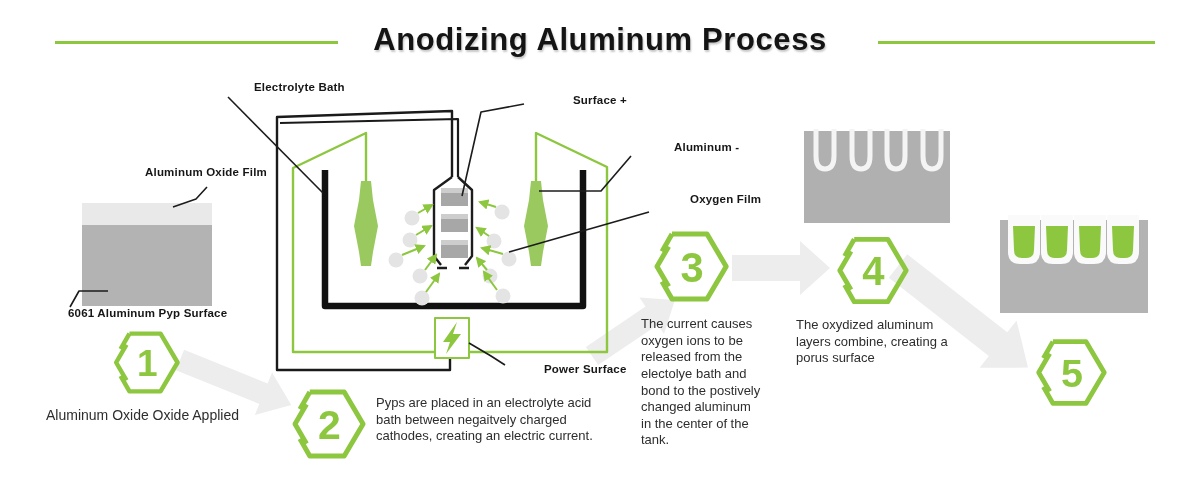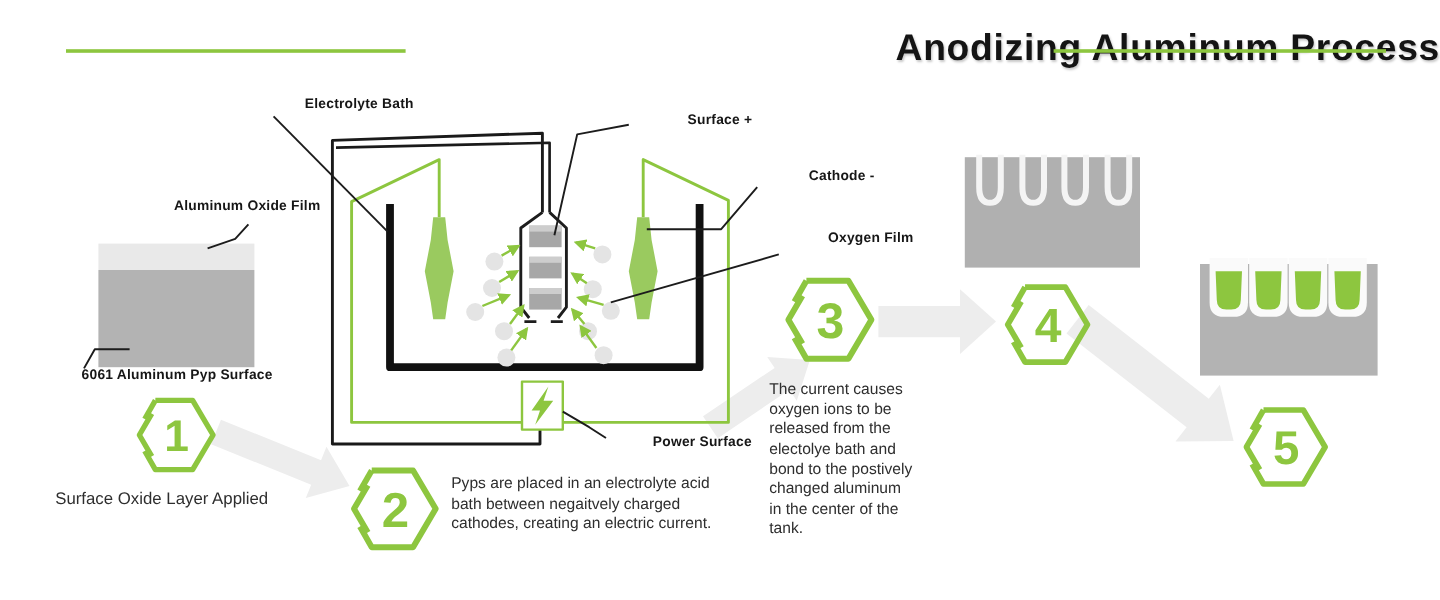--- a/index.html
+++ b/index.html
@@ -2,21 +2,21 @@
 <html><head>
 <meta charset="utf-8">
 <style>
   html,body{margin:0;padding:0;background:#fff;}
   #canvas{
     position:relative;width:1200px;height:500px;background:#ffffff;overflow:hidden;
     font-family:"Liberation Sans", sans-serif;
   }
   .abs{position:absolute;}
   #title{
-    top:22px;left:0;right:0;text-align:right;
+    top:22px;left:0;right:0;text-align:center;
     font-size:31px;font-weight:bold;letter-spacing:0.6px;color:#141414;
     text-shadow:1px 2px 2px rgba(0,0,0,0.22);
   }
   .title-line{top:41px;height:3px;background:#8dc63f;}
   #title-line-left{left:55px;width:283px;}
   #title-line-right{left:878px;width:277px;}
   .lbl{
     font-size:11.5px;font-weight:bold;color:#161616;white-space:nowrap;
     letter-spacing:0.2px;
     margin-left:48px;
@@ -194,21 +194,22 @@
   </svg>
 
   <div id="title" class="abs">Anodizing Aluminum Process</div>
   <div id="title-line-left" class="abs title-line"></div>
   <div id="title-line-right" class="abs title-line"></div>
 
   <div class="abs lbl" style="left:97px;top:166px;text-align:center;">Aluminum Oxide Film</div>
   <div class="abs lbl" style="left:20px;top:307px;">6061 Aluminum Pyp Surface</div>
   <div class="abs lbl" style="left:206px;top:81px;">Electrolyte Bath</div>
   <div class="abs lbl" style="left:525px;top:94px;">Surface +</div>
-  <div class="abs lbl" style="left:626px;top:141px;">Cathode -</div>
+  <div class="abs lbl" style="left:626px;top:141px;">Aluminum -</div>
   <div class="abs lbl" style="left:642px;top:193px;">Oxygen Film</div>
   <div class="abs lbl" style="left:496px;top:363px;">Power Surface</div>
 
-  <div class="abs cap cap1" style="left:46px;top:407px;">Surface Oxide Layer Applied</div>
+  <div class="abs cap cap1" style="left:46px;top:407px;">Aluminum Oxide Oxide Applied</div>
   <div class="abs cap" style="left:641px;top:316px;width:120px;">The current causes oxygen ions to be released from the electolye bath and bond to the postively changed aluminum in the center of the tank.</div>
   <div class="abs cap" style="left:376px;top:395px;width:240px;">Pyps are placed in an electrolyte acid bath between negaitvely charged cathodes, creating an electric current.</div>
+  <div class="abs cap" style="left:796px;top:317px;width:172px;">The oxydized aluminum layers combine, creating a porus surface</div>
 
 </div>
 
 </body></html>

